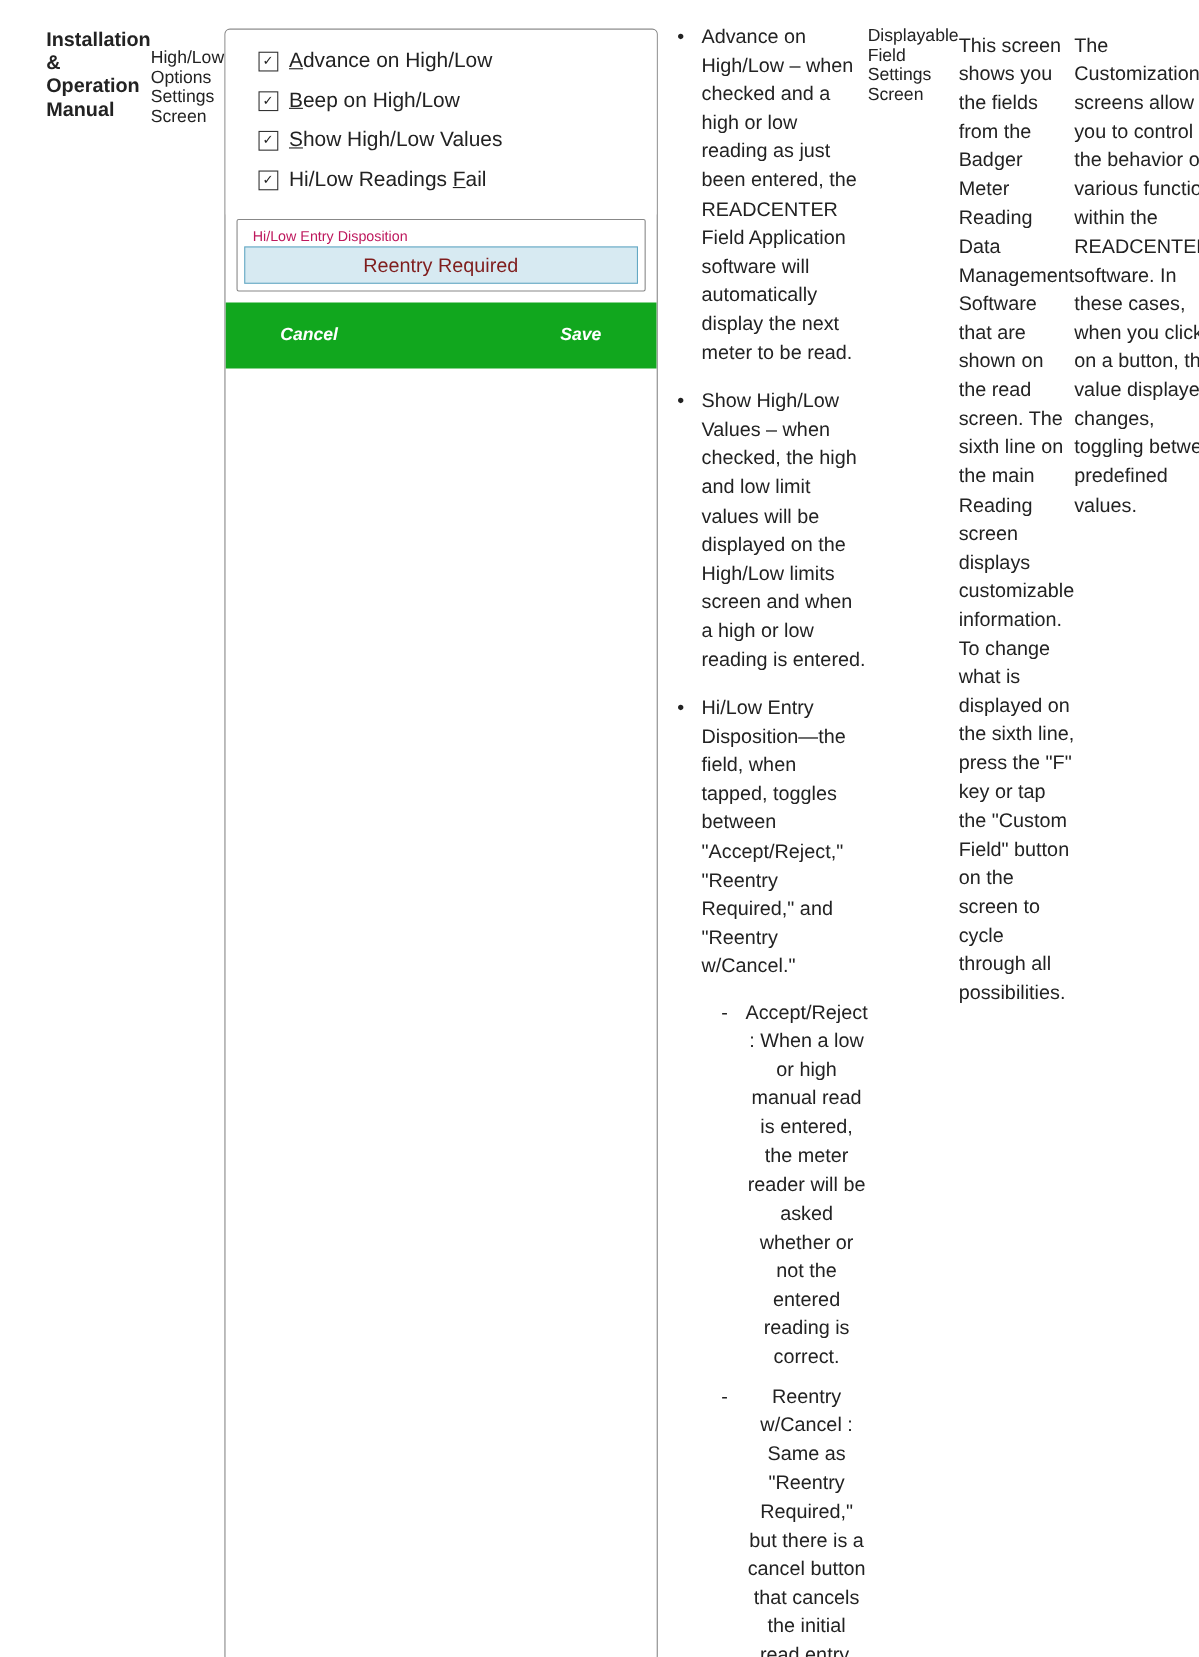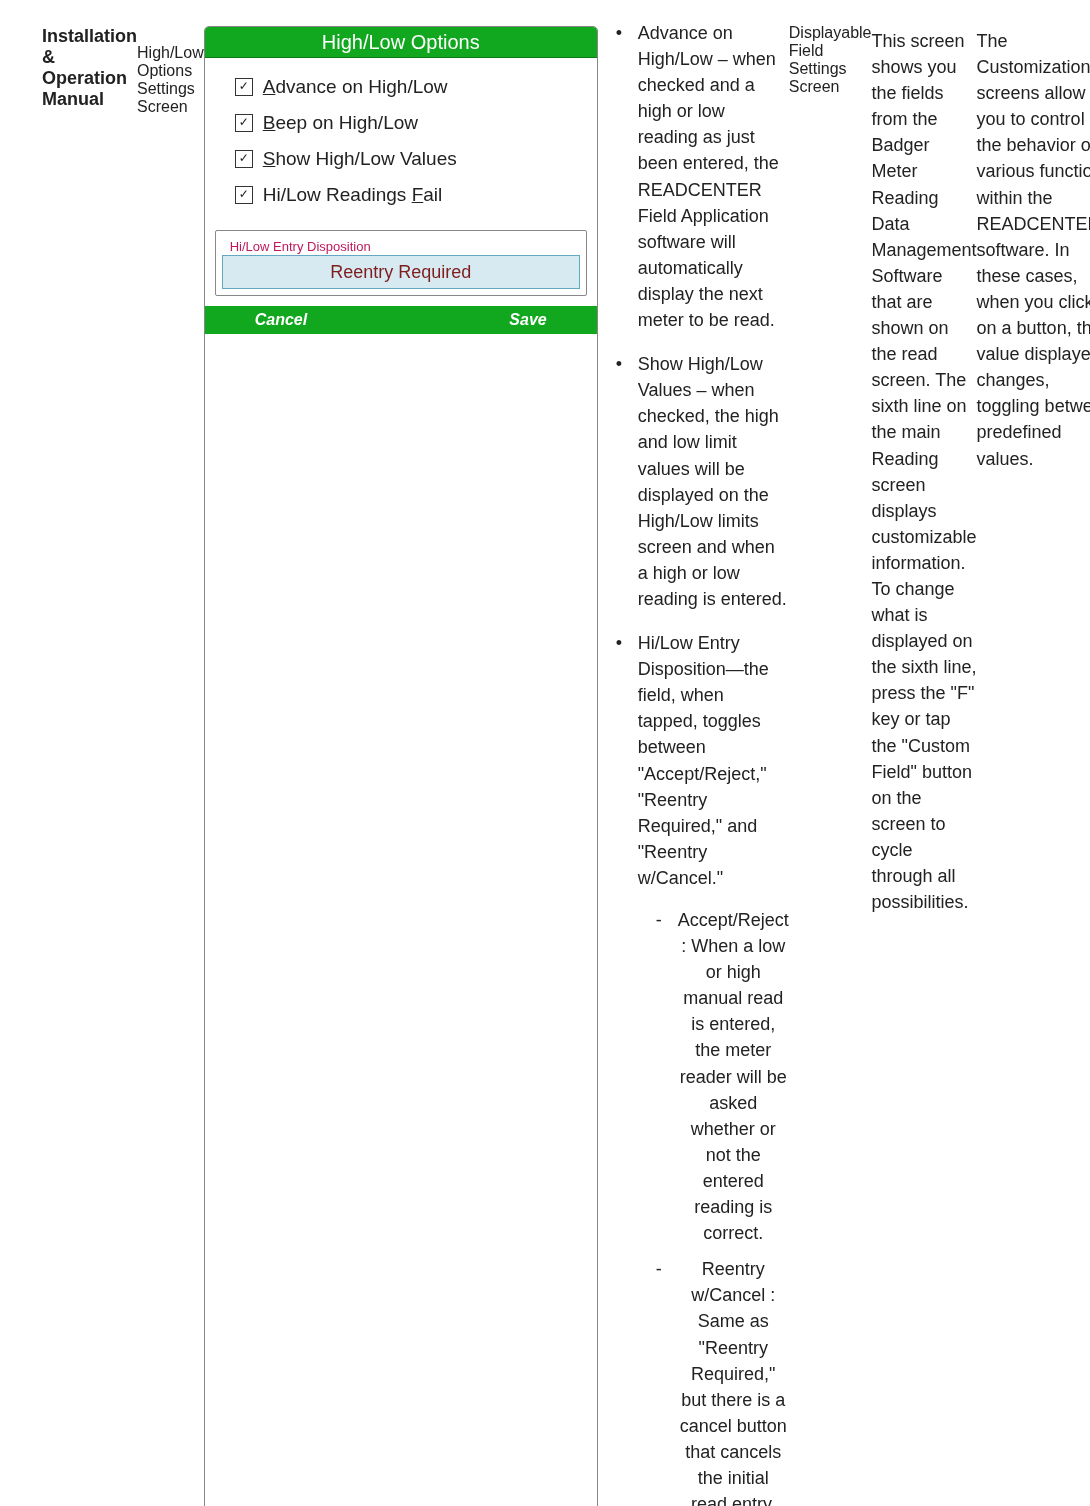--- a/index.html
+++ b/index.html
@@ -103,21 +103,21 @@
     text-align: center;
     font-size: 18px;
     color: #7f1d1d;
   }
   .panel-buttons {
     background: #11a71e;
     height: 28px;
     display: flex;
     align-items: center;
     justify-content: space-between;
-    padding: 0 50px;
+    padding: 16px 50px;
     color: #fff;
     font-weight: 700;
     font-style: italic;
     font-size: 16px;
   }
   .panel-buttons span { cursor: default; }
   
   ul.bullets {
     list-style: none;
     padding: 0;
@@ -179,21 +179,20 @@
 
   <div class="top-rule"></div>
   <div class="header-row">
     <span>Installation &amp; Operation Manual</span>
   </div>
 
   <div class="sec-head">High/Low Options Settings Screen</div>
 
   <div class="figure-wrap">
     <div class="panel">
-      <div class="panel-title">High/Low Options</div>
       <div class="panel-body">
 
         <div class="cb-row">
           <span class="cb">
               <span class="chk">✓</span>
             </span>
           <span><span class="ul">A</span><span>dvance on High/Low</span></span>
         </div>
 
         <div class="cb-row">

